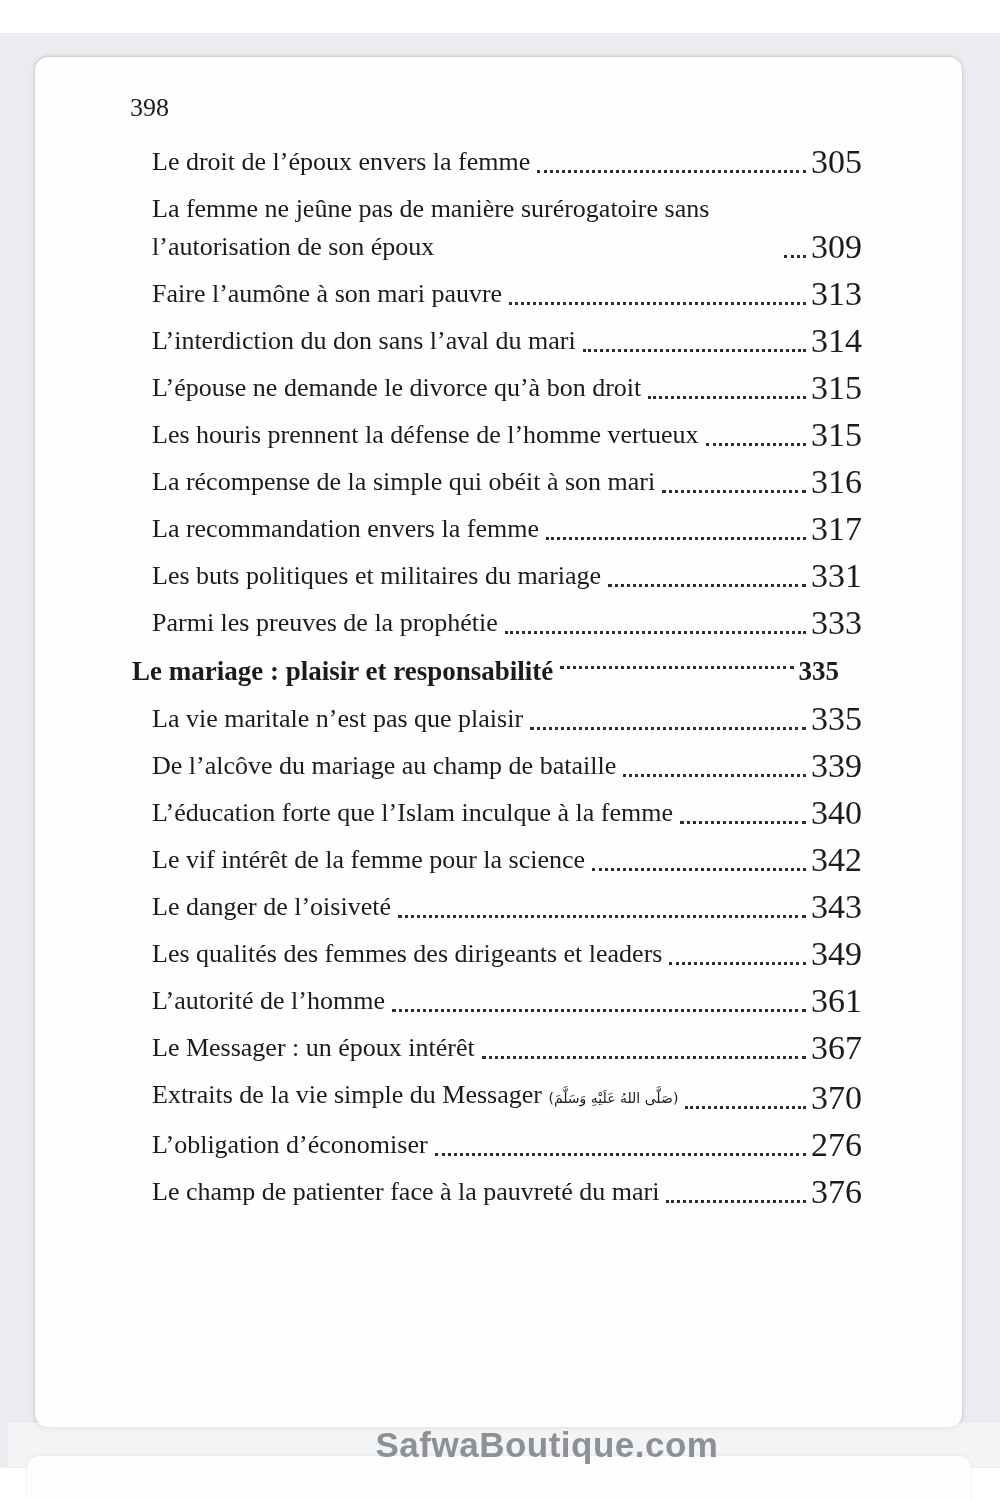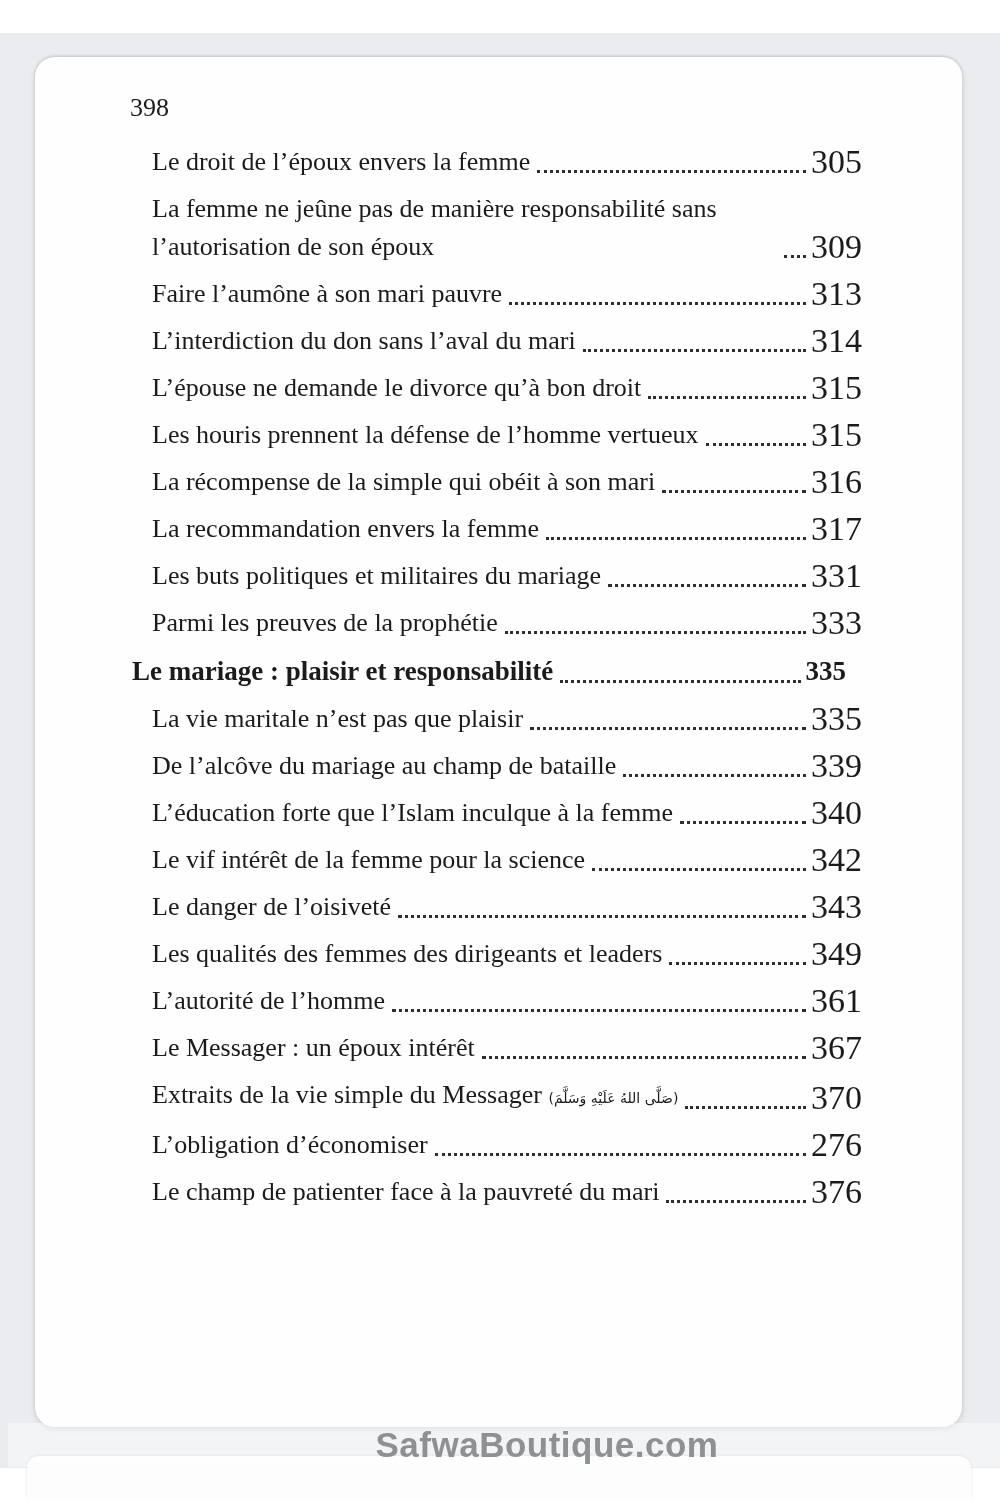--- a/index.html
+++ b/index.html
@@ -48,21 +48,21 @@
   }
 
   
   .page-sheet {
     position: absolute;
     left: 35px;
     top: 57px;
     width: 927px;
     height: 1370px;
     background: #fefefe;
-    border-radius: 20px;
+    border-radius: 13px;
     box-shadow: 0 -1px 3px rgba(0,0,0,0.14), 0 2px 6px rgba(0,0,0,0.12);
     box-sizing: border-box;
     padding-top: 34px;
     color: #1b1b1b;
   }
 
   .page-num {
     margin-left: 95px;
     font-size: 26px;
     line-height: 34px;
@@ -95,22 +95,23 @@
   .toc-page {
     font-size: 34px;
     line-height: 38px;
     padding-left: 2px;
     white-space: nowrap;
   }
 
   
   .toc-row.chapter {
     margin-left: -20px;
-    margin-right: 16px;
+    margin-right: 23px;
     font-weight: bold;
+    align-items: center;
   }
   .toc-row.chapter .toc-title-wrap,
   .toc-row.chapter .toc-page {
     font-size: 27px;
     line-height: 40px;
     font-weight: bold;
   }
   .toc-row.chapter .toc-leader {
     border-bottom-width: 3px;
   }
@@ -150,21 +151,21 @@
 
 <div class="page-sheet">
   <div class="page-num">398</div>
   <div class="toc">
       <div class="toc-row">
     <span class="toc-title-wrap"><span>Le droit de l’époux envers la femme</span></span>
     <span class="toc-leader"></span>
     <span class="toc-page">305</span>
   </div>
       <div class="toc-row">
-    <span class="toc-title-wrap"><span>La femme ne jeûne pas de manière responsabilité sans l’autorisation de son époux</span></span>
+    <span class="toc-title-wrap"><span>La femme ne jeûne pas de manière surérogatoire sans l’autorisation de son époux</span></span>
     <span class="toc-leader"></span>
     <span class="toc-page">309</span>
   </div>
       <div class="toc-row">
     <span class="toc-title-wrap"><span>Faire l’aumône à son mari pauvre</span></span>
     <span class="toc-leader"></span>
     <span class="toc-page">313</span>
   </div>
       <div class="toc-row">
     <span class="toc-title-wrap"><span>L’interdiction du don sans l’aval du mari</span></span>

